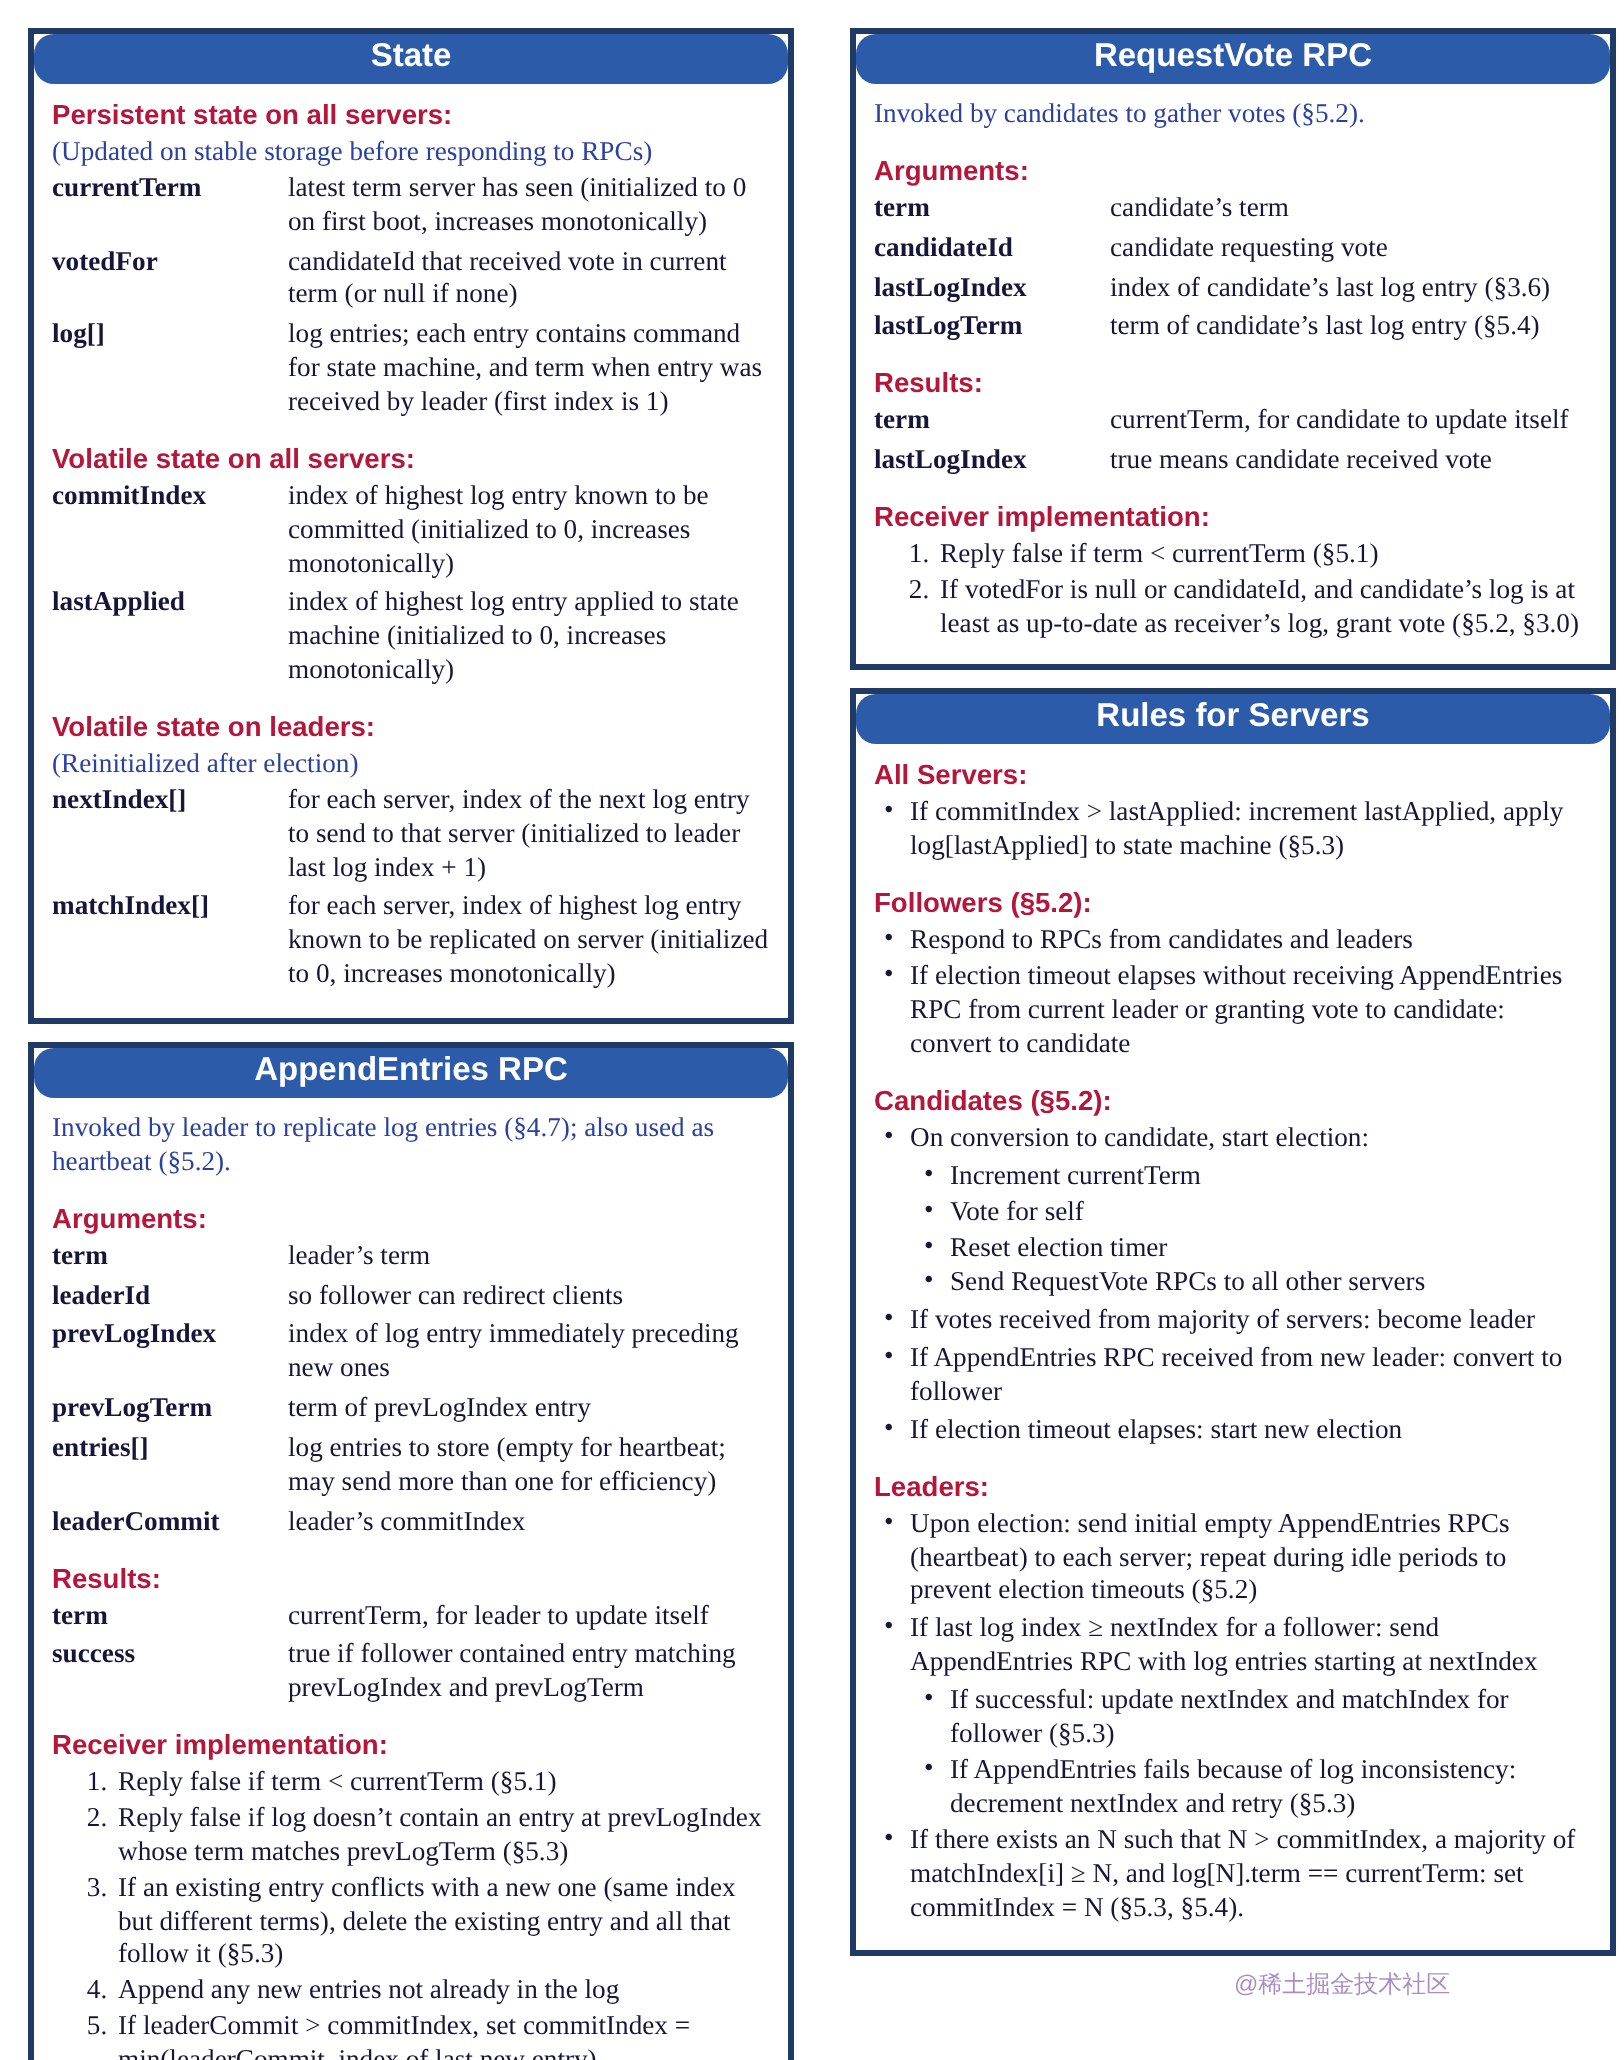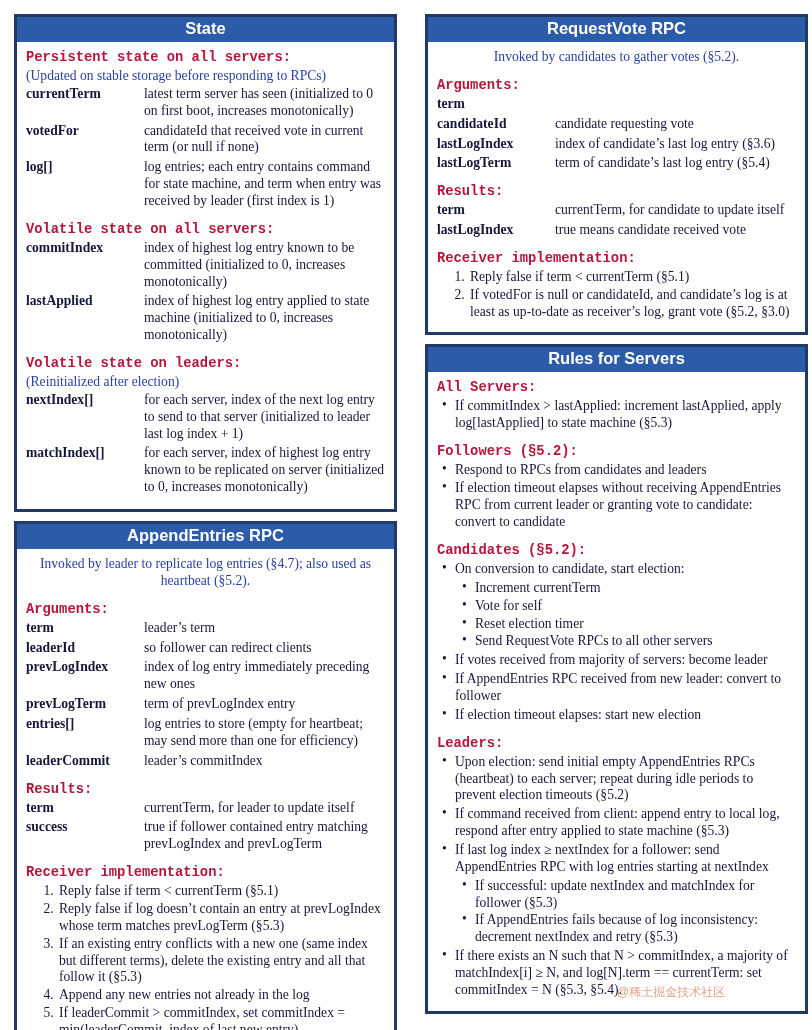--- a/index.html
+++ b/index.html
@@ -11,43 +11,43 @@
     width:812px; height:1030px; position:relative; overflow:hidden;
     font-family:"Liberation Serif", serif; color:var(--ink);
   }
   .columns{display:flex; gap:28px; padding:14px 4px 0 14px;}
   .col{flex:1; min-width:0; display:flex; flex-direction:column;}
   .box{border:3px solid var(--navy); background:#fff;}
   .box + .box{margin-top:9px;}
   .box-title{
     background:var(--blue); color:#fff; text-align:center;
     font-family:"Liberation Sans", sans-serif; font-weight:700;
-    font-size:16.5px; padding:2px 0 4px 0;
+    font-size:16.5px; padding:2px 0 4px 0;border-radius:10px;
   }
   .box-body{padding:5px 9px 10px 9px; font-size:13.6px; line-height:1.24;}
   .sec-heading{
-    font-family:Liberation Mono, monospace; font-weight:700;
+    font-family:Liberation Sans, sans-serif; font-weight:700;
     color:var(--red); font-size:13.8px; margin:11px 0 2px 0;
   }
   .box-body > .sec-heading:first-child{margin-top:2px;}
-  .intro{color:var(--link); margin:2px 0 0 0;text-align:center;}
+  .intro{color:var(--link); margin:2px 0 0 0;}
   .note{color:var(--link); margin:0 0 1px 0;}
   .defrow{display:flex; margin-bottom:3px;}
   .defrow .term{flex:0 0 118px; font-weight:700; padding-right:4px;}
   .defrow .desc{flex:1;}
   ol.numbered{margin:1px 0 0 0; padding-left:31px;}
   ol.numbered li{margin-bottom:1px; padding-left:2px;}
   ul.bullets{list-style:none; margin:1px 0 0 0;}
   ul.bullets li{position:relative; padding-left:18px; margin-bottom:2px;}
   ul.bullets li::before{content:"\2022"; position:absolute; left:5px; top:-1px;}
   ul.bullets ul{list-style:none; margin-top:2px;}
   ul.bullets ul li{padding-left:20px; margin-bottom:1px;}
   ul.bullets ul li::before{left:7px;}
   .watermark{
-    position:absolute; left:617px; top:984px; color:#c2410c; opacity:.5;
+    position:absolute; left:617px; top:984px; color:#4c1d95; opacity:.5;
     font-family:"Liberation Sans", sans-serif; font-size:12px; white-space:nowrap;
     pointer-events:none;
   }
 </style>
 </head>
 <body>
 
 <div class="columns">
   <div class="col">
     <div class="box">
@@ -138,20 +138,21 @@
       </div>
   </div>
   <div class="col">
     <div class="box">
         <div class="box-title">RequestVote RPC</div>
         <div class="box-body">
           <p class="intro">Invoked by candidates to gather votes (§5.2).</p>
           <div class="sec-heading">Arguments:</div>
           <div class="defrow">
             <span class="term">term</span>
+            <span class="desc">candidate’s term</span>
           </div>
           <div class="defrow">
             <span class="term">candidateId</span>
             <span class="desc">candidate requesting vote</span>
           </div>
           <div class="defrow">
             <span class="term">lastLogIndex</span>
             <span class="desc">index of candidate’s last log entry (§3.6)</span>
           </div>
           <div class="defrow">
@@ -194,21 +195,20 @@
                 <li>Reset election timer</li>
                 <li>Send RequestVote RPCs to all other servers</li>
               </ul></li>
             <li>If votes received from majority of servers: become leader</li>
             <li>If AppendEntries RPC received from new leader: convert to follower</li>
             <li>If election timeout elapses: start new election</li>
           </ul>
           <div class="sec-heading">Leaders:</div>
           <ul class="bullets">
             <li>Upon election: send initial empty AppendEntries RPCs (heartbeat) to each server; repeat during idle periods to prevent election timeouts (§5.2)</li>
-            <li>If command received from client: append entry to local log, respond after entry applied to state machine (§5.3)</li>
             <li>If last log index ≥ nextIndex for a follower: send AppendEntries RPC with log entries starting at nextIndex<ul>
                 <li>If successful: update nextIndex and matchIndex for follower (§5.3)</li>
                 <li>If AppendEntries fails because of log inconsistency: decrement nextIndex and retry (§5.3)</li>
               </ul></li>
             <li>If there exists an N such that N &gt; commitIndex, a majority of matchIndex[i] ≥ N, and log[N].term == currentTerm: set commitIndex = N (§5.3, §5.4).</li>
           </ul>
         </div>
       </div>
   </div>
 </div>

